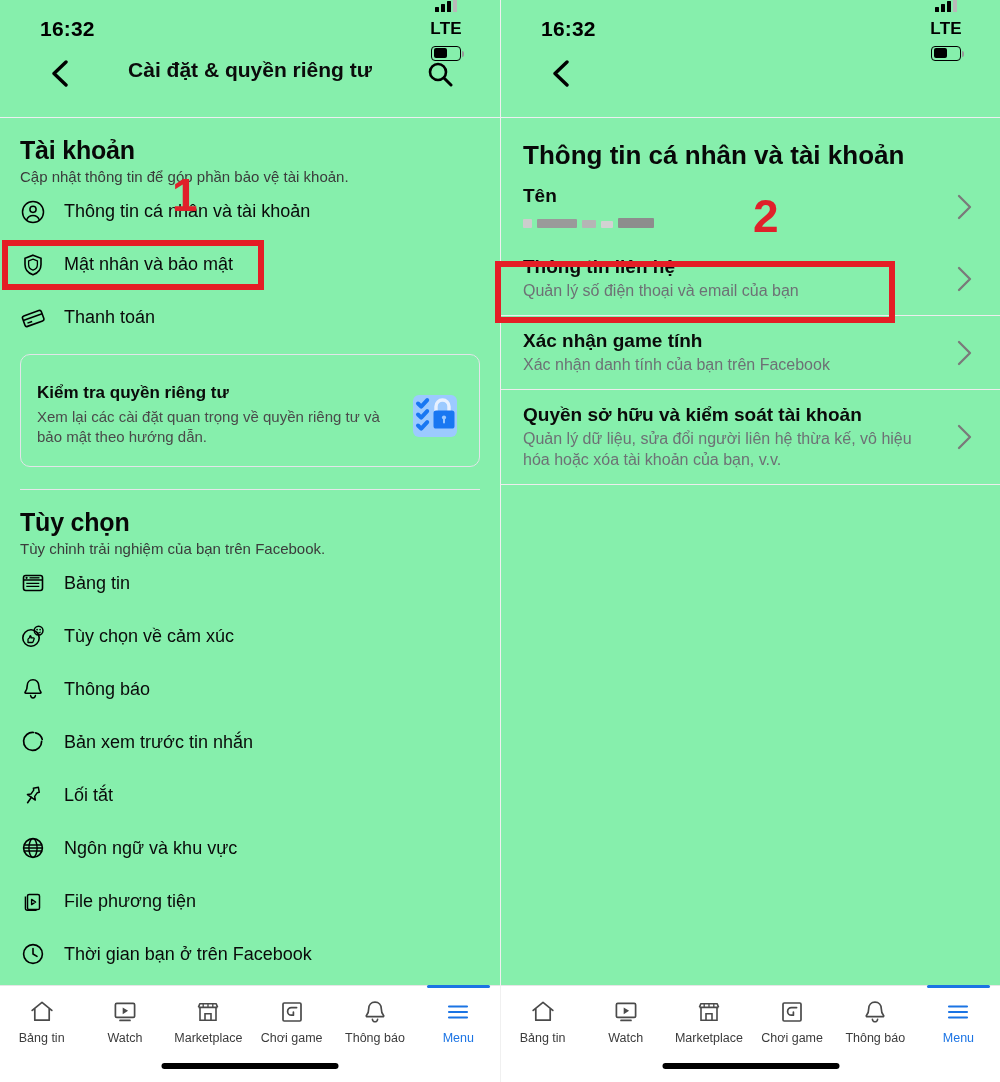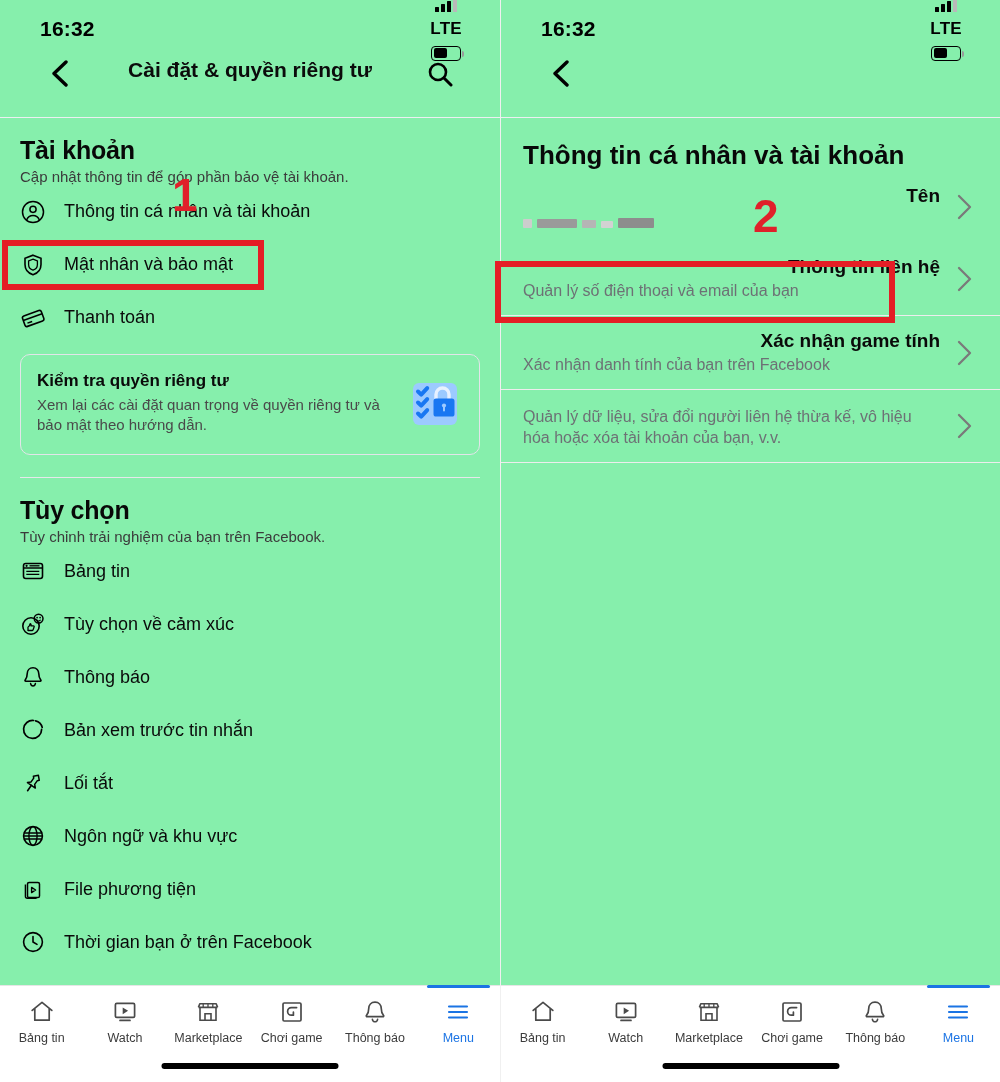--- a/index.html
+++ b/index.html
@@ -57,37 +57,37 @@
   .row-item {
     display: flex; align-items: center; gap: 18px;
     padding: 9px 20px; height: 53px; cursor: pointer;
   }
   .row-item .lbl { font-size: 18px; color: #0a0a0a; }
   .ico { width: 26px; height: 26px; flex: 0 0 26px; display:flex; align-items:center; justify-content:center;}
 
   
   .card {
     margin: 10px 20px 0; border: 1px solid #e2e5e9; border-radius: 10px;
-    padding: 16px 16px 18px; display: flex; align-items: center; gap: 0; cursor:pointer;
+    padding: 28px 16px 18px; display: flex; align-items: center; gap: 0; cursor:pointer;
   }
   .card-txt { flex: 1; }
   .card-title { font-size: 17px; font-weight: 700; color: #0a0a0a; }
   .card-desc { font-size: 15px; color: #4a4a4a; line-height: 1.35; margin-top: 4px; }
   .card-art { width: 56px; height: 56px; flex: 0 0 56px; }
 
   .hr { height: 1px; background: #e6e8ea; margin: 22px 20px 0; }
 
   
   .big-title { font-size: 26px; font-weight: 700; color: #080808; padding: 22px 22px 0; }
   .rrow {
     display: flex; align-items: center; padding: 14px 22px 14px 22px;
     border-bottom: 1px solid #ededed; cursor: pointer; min-height: 60px;
   }
   .rrow .txt { flex: 1; padding-right: 12px; }
-  .rrow .t1 { font-size: 19px; font-weight: 700; color: #0a0a0a; text-align: right; }
+  .rrow .t1 { font-size: 19px; font-weight: 700; color: #0a0a0a; }
   .rrow .t2 { font-size: 16px; color: #6d7175; line-height: 1.32; margin-top: 2px; }
   .rrow .arr { width: 26px; flex: 0 0 26px; display:flex; align-items:center; justify-content:center; }
   .redact { display:flex; gap:5px; align-items:flex-end; height: 16px; margin-top: 5px; }
   .redact span { display:block; background:#9a9a9a; border-radius:1px; }
 
   
   .tabbar {
     position: absolute; left: 0; right: 0; bottom: 0; height: 97px;
     border-top: 1px solid #e6e6e6; background: #fff;
     display: flex; align-items: flex-start; padding-top: 12px;
@@ -435,20 +435,21 @@
         </div>
         <div class="arr">
           <svg width="16" height="26" viewBox="0 0 16 26">
               <path d="M2 2l11 11L2 24" stroke="#7a7a7a" stroke-width="2.3" fill="none" stroke-linecap="round" stroke-linejoin="round"></path>
             </svg>
         </div>
       </div>
 
       <div class="rrow">
         <div class="txt">
+          <div class="t1">Quyền sở hữu và kiểm soát tài khoản</div>
           <div class="t2">Quản lý dữ liệu, sửa đổi người liên hệ thừa kế, vô hiệu hóa hoặc xóa tài khoản của bạn, v.v.</div>
         </div>
         <div class="arr">
           <svg width="16" height="26" viewBox="0 0 16 26">
               <path d="M2 2l11 11L2 24" stroke="#7a7a7a" stroke-width="2.3" fill="none" stroke-linecap="round" stroke-linejoin="round"></path>
             </svg>
         </div>
       </div>
     </div>
 

